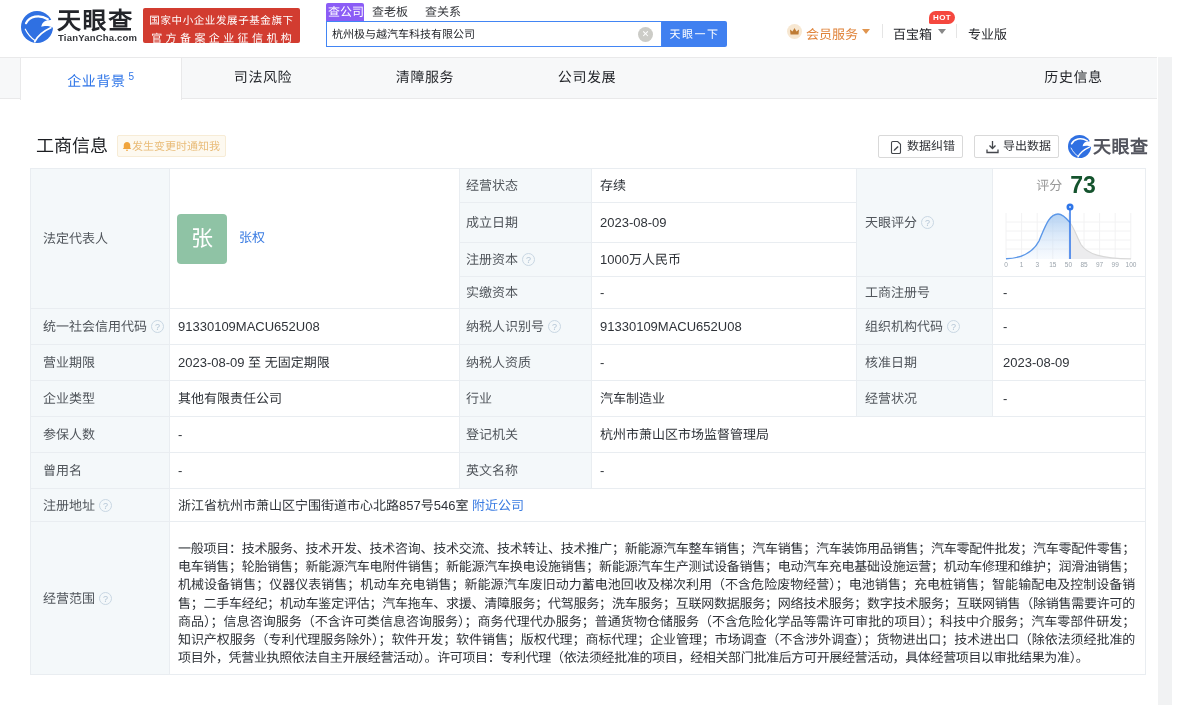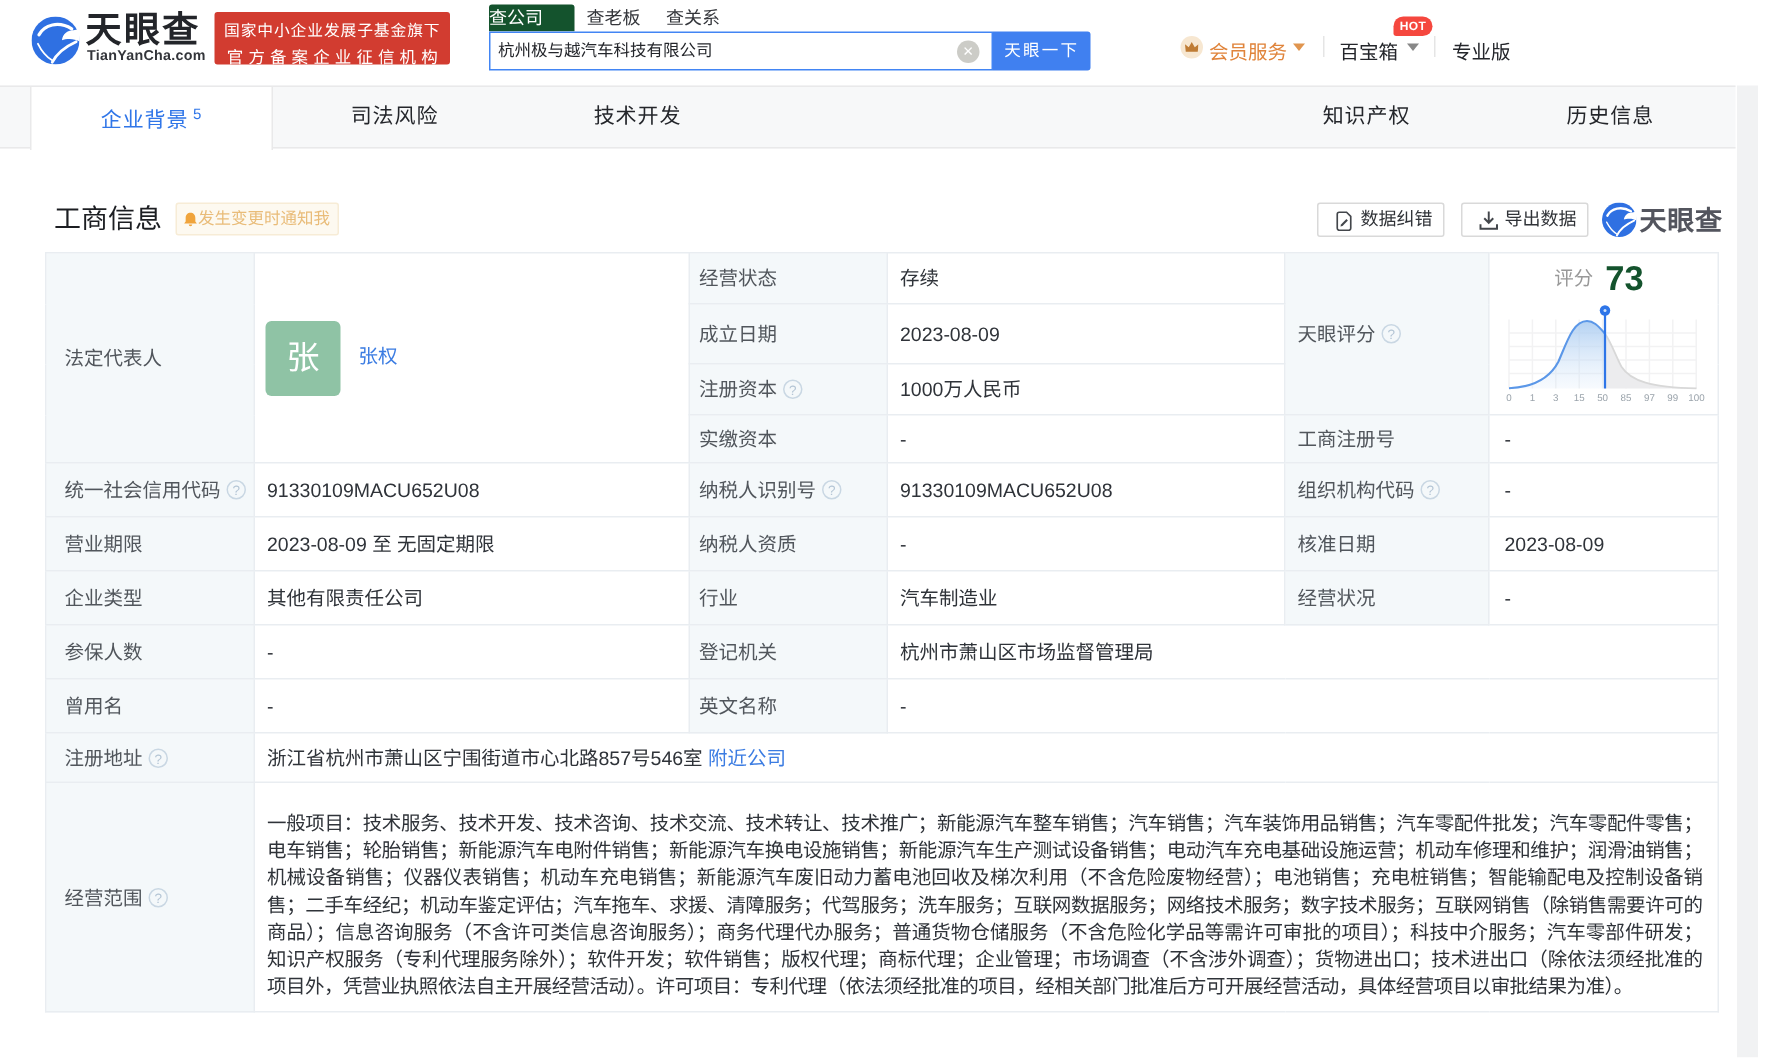--- a/index.html
+++ b/index.html
@@ -11,21 +11,21 @@
 
 #logo-circle { left:21px; top:11px; width:32px; height:32px; }
 #logo-tyc { left:57px; top:8px; font-size:24px; line-height:26px; font-weight:700; color:#23252a; letter-spacing:1.6px; }
 #logo-url { left:58px; top:32px; font-size:9.5px; font-weight:700; color:#33353a; letter-spacing:0.2px; }
 #red-badge { left:143px; top:8px; width:157px; height:35px; background:#d23c30; border-radius:2px; color:#fff; text-align:center; }
 #red-badge .l1 { font-size:10.5px; letter-spacing:0.6px; margin-top:3.5px; }
 #red-badge .l2 { font-size:11px; letter-spacing:3.4px; margin-top:2.5px; text-indent:3.4px; }
 
 #stabs { left:326px; top:3px; height:18px; font-size:12px; }
 #stabs .t { display:inline-block; vertical-align:top; height:18px; line-height:18px; }
-#stab1 { width:57px; background:#14532d; color:#fff; text-align:left; border-radius:2px 2px 0 0; }
+#stab1 { width:38px; background:#8b5cf6; color:#fff; text-align:right; border-radius:2px 2px 0 0; }
 #stab2 { margin-left:8px; color:#34363b; }
 #stab3 { margin-left:17px; color:#34363b; }
 #sinput { left:326px; top:21px; width:336px; height:26px; background:#fff; border:1px solid #4285f4; line-height:24px; font-size:11px; color:#24262b; padding-left:5px; }
 #sclear { left:638px; top:27px; width:15px; height:15px; background:#ccccc7; border-radius:50%; color:#fff; font-size:9px; line-height:14px; text-align:center; }
 #sbtn { left:662px; top:21px; width:65px; height:26px; background:#4080f0; color:#fff; font-size:11px; letter-spacing:1.5px; text-align:center; line-height:26px; border-radius:0 2px 2px 0; }
 
 #hmenu { left:780px; top:0; width:260px; height:57px; }
 .crown-c { position:absolute; left:7px; top:24px; width:15px; height:15px; background:#f7e7d1; border-radius:50%; }
 #vip { position:absolute; left:26px; top:24px; font-size:13px; color:#e0843b; }
 .arr { position:absolute; width:0; height:0; border-left:4px solid transparent; border-right:4px solid transparent; }
@@ -118,22 +118,22 @@
     <div id="bbx">百宝箱</div>
     <div id="hot">HOT</div>
     <div id="arr2" class="arr"></div>
     <div id="vl2" class="vline"></div>
     <div id="pro">专业版</div>
   </div>
 
   <div id="navbar" class="abs">
     <div class="tab" id="tab-active">企业背景<sup>5</sup></div>
     <div class="tab" style="left:182px;width:162px;">司法风险</div>
-    <div class="tab" style="left:344px;width:162px;">技术开发</div>
-    <div class="tab" style="left:830px;width:162px;">知识产权</div>
+    <div class="tab" style="left:344px;width:162px;">清障服务</div>
+    <div class="tab" style="left:506px;width:162px;">公司发展</div>
     <div class="tab" style="left:992px;width:163px;">历史信息</div>
   </div>
 
   <div id="sec-title" class="abs">工商信息</div>
   <div id="bell-btn" class="abs">
     <svg width="10" height="11" viewBox="0 0 13 14">
         <path d="M6.5,1 C4,1 2.3,2.8 2.3,5.5 L2.3,8.5 L1,10.2 L12,10.2 L10.7,8.5 L10.7,5.5 C10.7,2.8 9,1 6.5,1 Z" fill="#f0a43c"></path>
         <path d="M5,11.2 a1.5,1.5 0 0 0 3,0 Z" fill="#f0a43c"></path>
       </svg>
     <span>发生变更时通知我</span>

